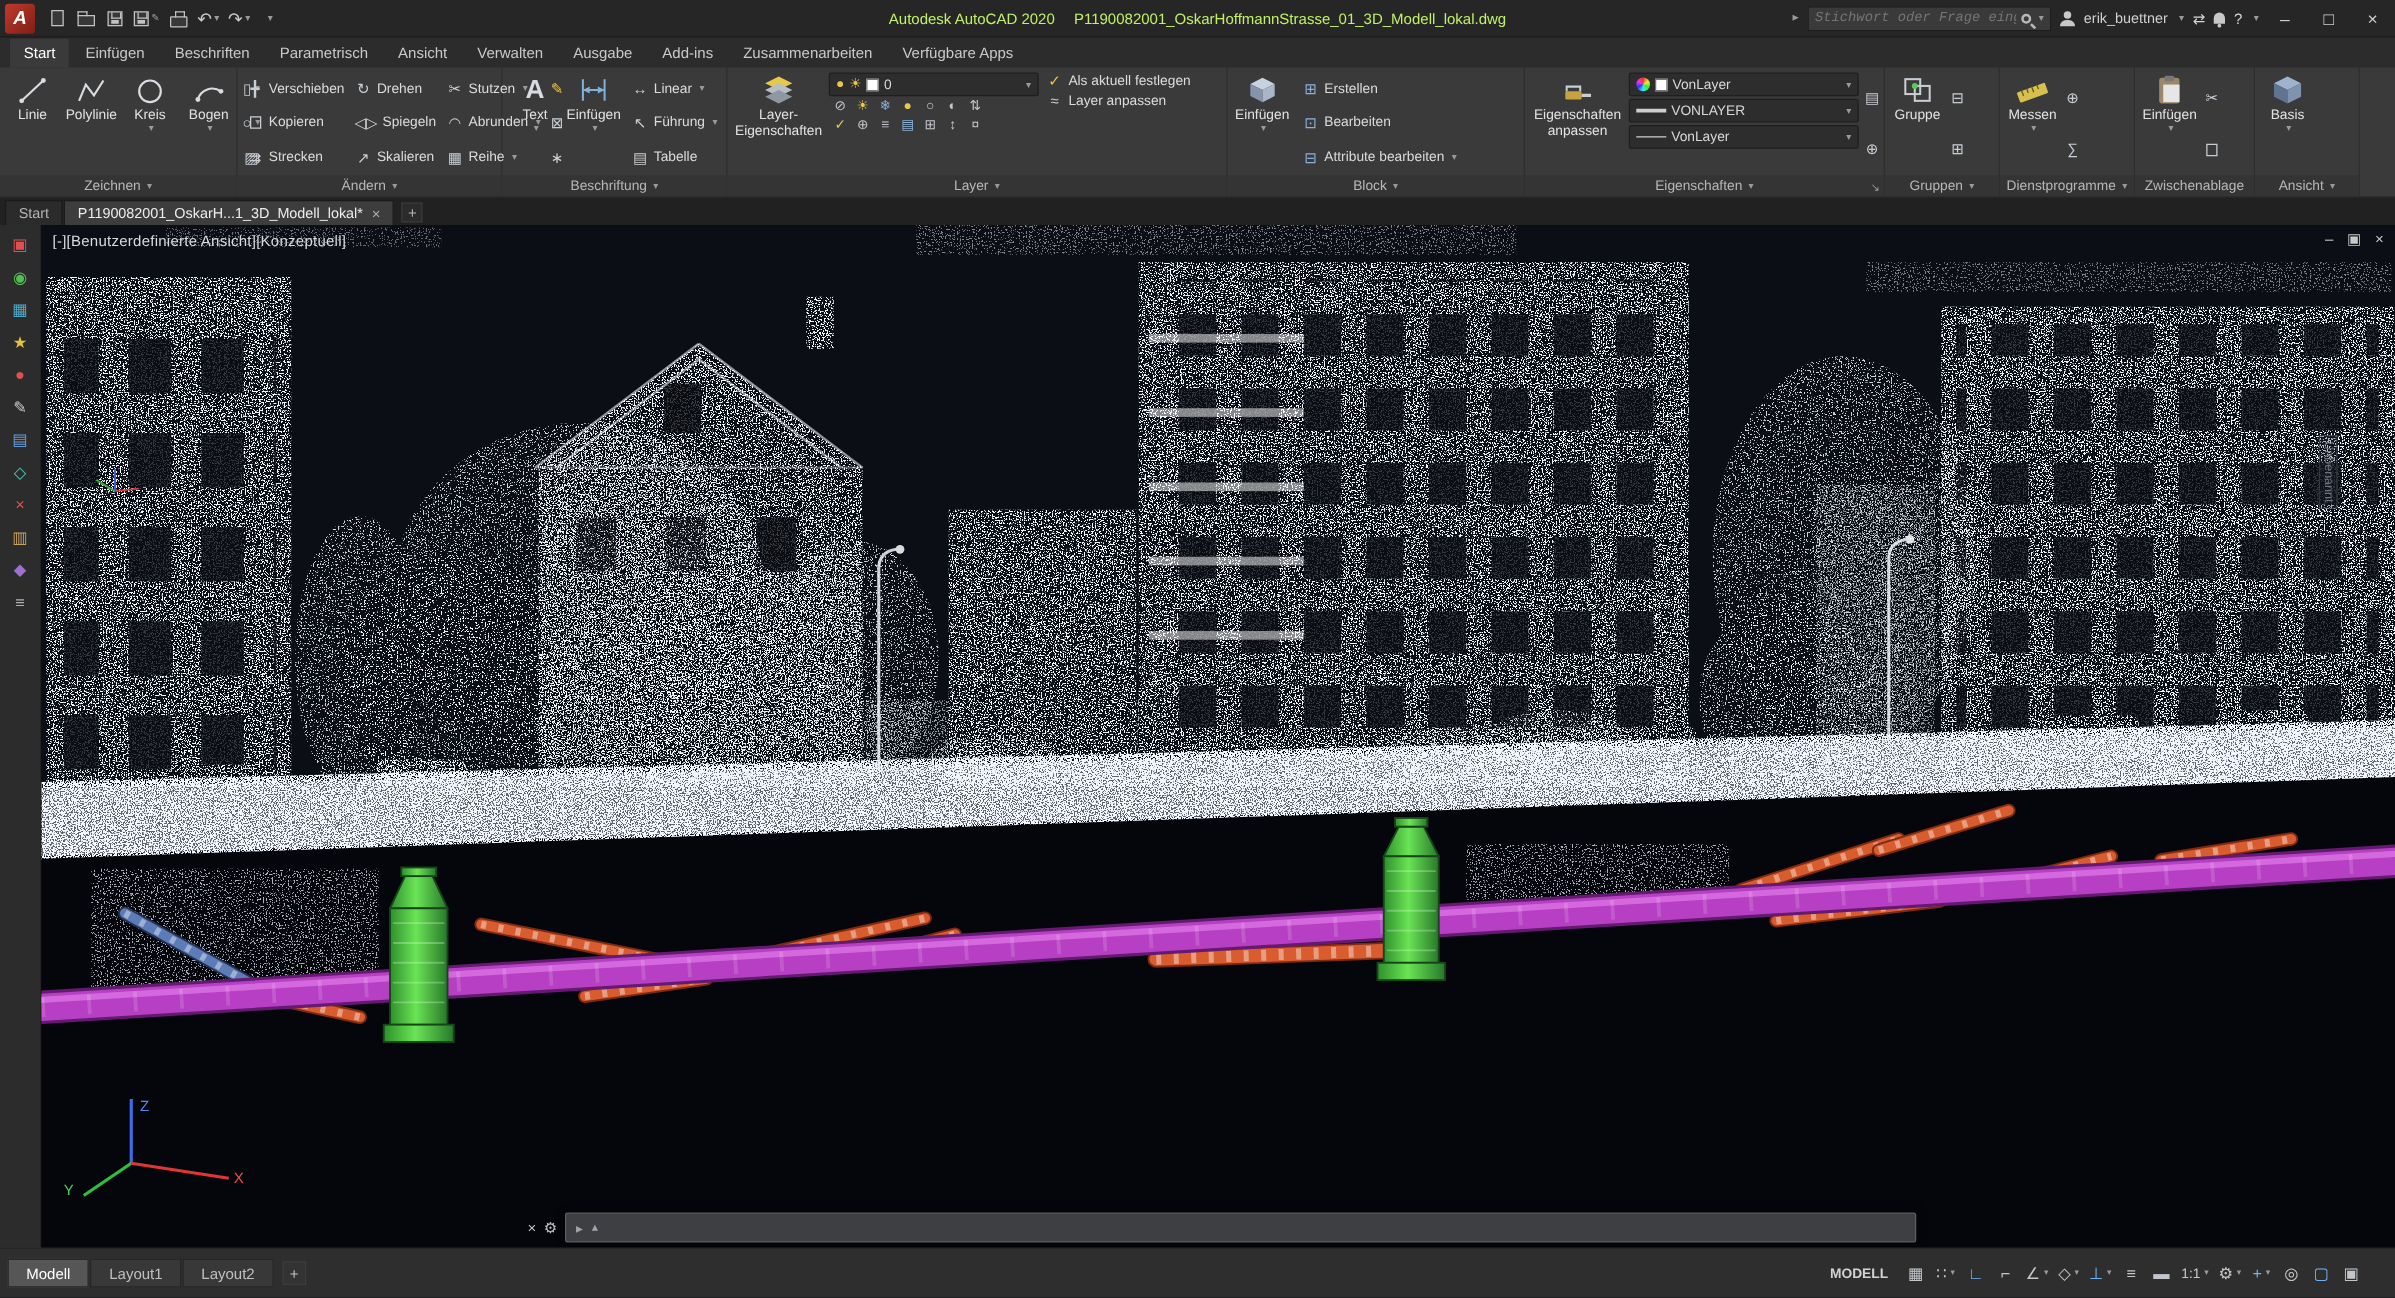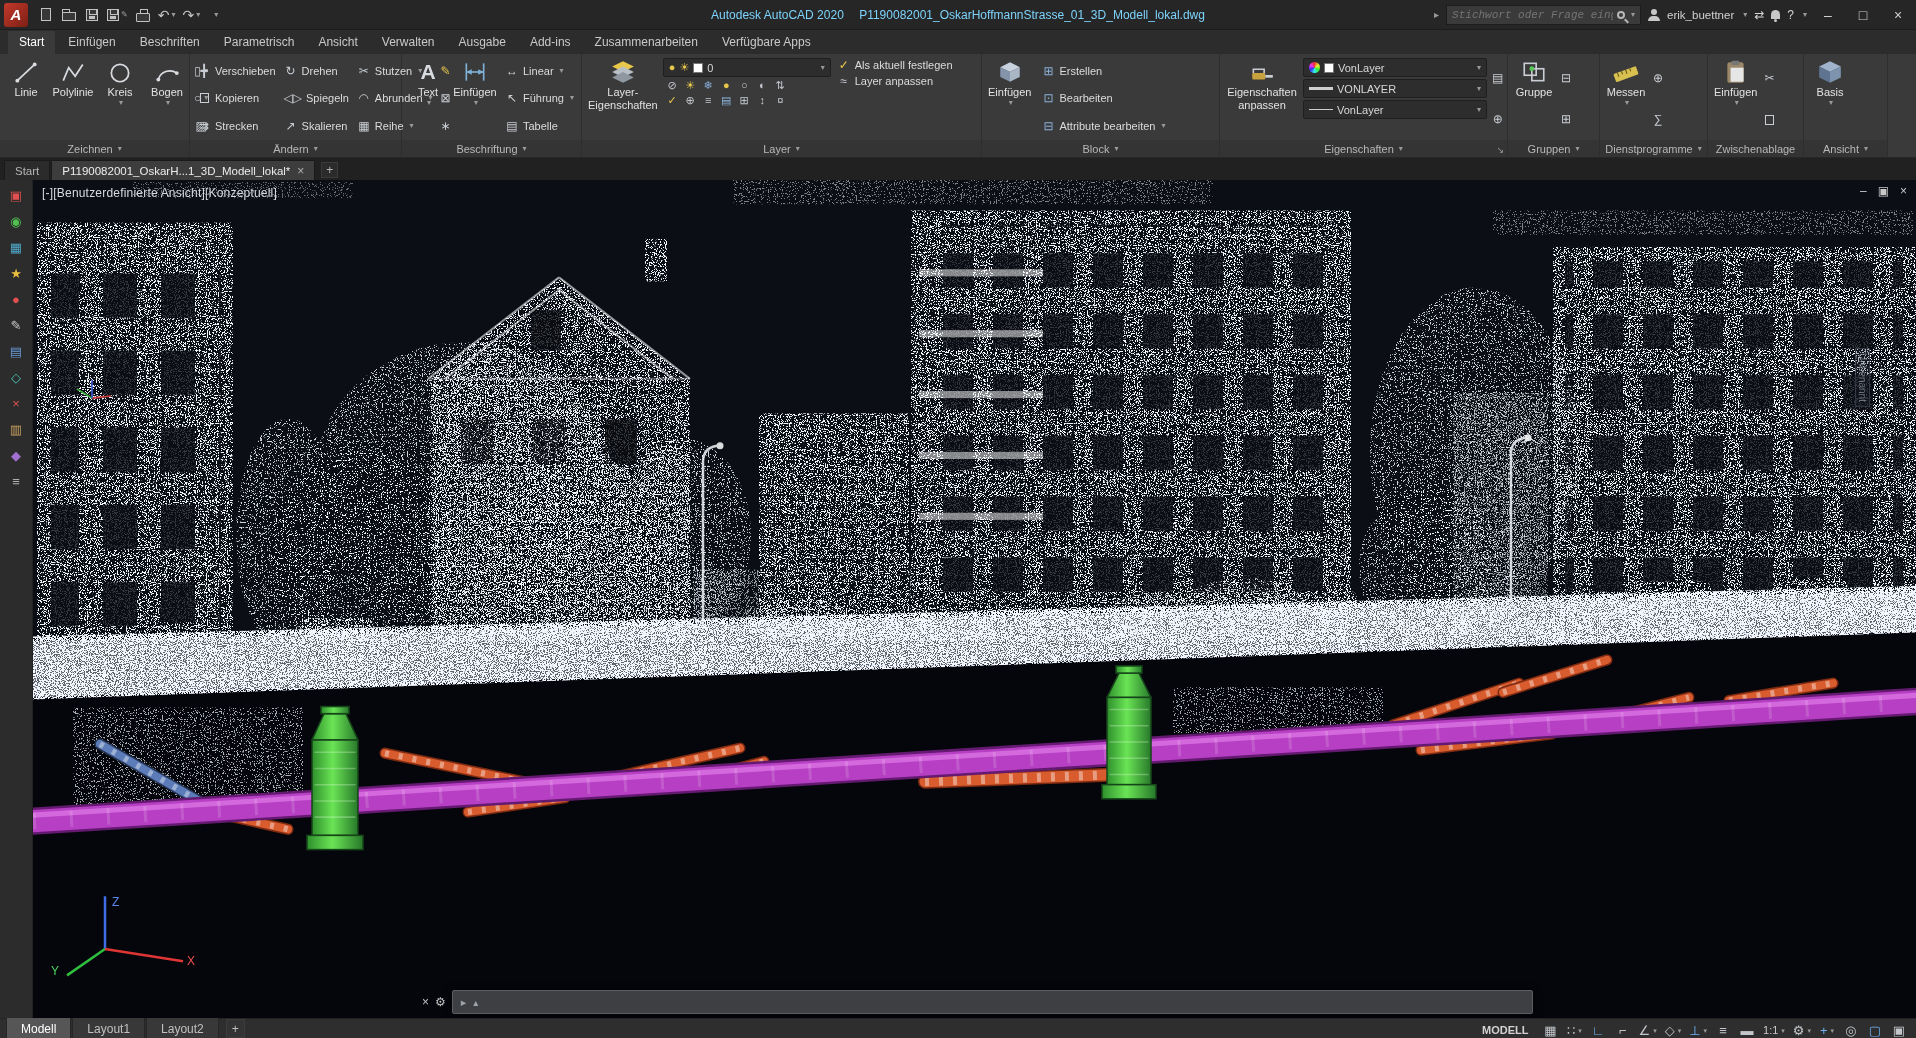--- a/index.html
+++ b/index.html
@@ -14,21 +14,21 @@
   .qbtn{background:none;border:none;color:#c8c8c8;height:22px;min-width:20px;display:flex;align-items:center;justify-content:center;padding:0 2px;font-size:14px;font-family:inherit}
   .ic-page{width:10px;height:13px;border:1px solid #c2c2c2;display:inline-block;background:#383838}
   .ic-folder{width:14px;height:9px;border:1px solid #c2c2c2;position:relative;display:inline-block;margin-top:4px;background:#383838}
   .ic-folder::before{content:"";position:absolute;top:-4px;left:-1px;width:6px;height:3px;border:1px solid #c2c2c2;border-bottom:none}
   .ic-disk{width:12px;height:12px;border:1px solid #c2c2c2;display:inline-block;position:relative;background:#383838}
   .ic-disk::before{content:"";position:absolute;top:0;left:2px;width:6px;height:4px;border:1px solid #c2c2c2;border-top:none}
   .ic-disk::after{content:"";position:absolute;bottom:1px;left:2px;width:6px;height:3px;background:#c2c2c2}
   .ic-printer{width:14px;height:9px;border:1px solid #c2c2c2;border-radius:1px;position:relative;display:inline-block;margin-top:5px;background:#383838}
   .ic-printer::before{content:"";position:absolute;top:-5px;left:3px;width:6px;height:4px;border:1px solid #c2c2c2;border-bottom:none}
   .chev{font-size:8px;color:#9a9a9a;margin-left:2px;line-height:1}
-  .title-text{position:absolute;left:0;right:0;text-align:center;pointer-events:none;font-size:12px;color:#7dd3fc;white-space:nowrap}
+  .title-text{position:absolute;left:0;right:0;text-align:center;pointer-events:none;font-size:12px;color:#bef264;white-space:nowrap}
   .title-text span{margin:0 6px}
   .tbright{margin-left:auto;display:flex;align-items:center;gap:7px;z-index:2}
   .searchbox{display:flex;align-items:center;background:#3a3a3a;border:1px solid #1c1c1c;height:20px;padding:0 5px;width:195px;gap:4px}
   .searchin{flex:1;background:transparent;border:none;outline:none;color:#a9a9a9;font-style:italic;font-size:11px;font-family:Liberation Mono, monospace;min-width:0}
   .ic-search{width:8px;height:8px;border:2px solid #b8b8b8;border-radius:50%;position:relative;display:inline-block;flex:0 0 auto}
   .ic-search::after{content:"";position:absolute;width:5px;height:2px;background:#b8b8b8;transform:rotate(45deg);left:5px;top:7px}
   .ic-person{width:12px;height:12px;position:relative;display:inline-block}
   .ic-person::before{content:"";position:absolute;width:6px;height:6px;border-radius:50%;background:#c8c8c8;left:3px;top:0}
   .ic-person::after{content:"";position:absolute;width:12px;height:5px;border-radius:6px 6px 0 0;background:#c8c8c8;bottom:0;left:0}
   .ic-bell{width:9px;height:9px;background:#c8c8c8;border-radius:50% 50% 0 0;position:relative;display:inline-block}
@@ -103,21 +103,21 @@
   .vname{position:absolute;top:168px;right:46px;color:#8a93a0;font-size:10px;writing-mode:vertical-rl;opacity:.75;border:1px solid #3a4250;padding:4px 1px;background:rgba(30,36,48,.4)}
 
   .cmdwrap{position:absolute;left:389px;right:383px;bottom:4px;height:24px;display:flex;align-items:center;gap:6px}
   .cmdic{color:#c2c2c2;font-size:12px;background:none;border:none;font-family:inherit}
   .cmdbar{flex:1;height:24px;background:#3d3f42;border:1px solid #5a5d61;border-radius:2px;display:flex;align-items:center;padding:0 8px;gap:7px;box-shadow:0 0 8px rgba(0,0,0,.55)}
   .cmdarrow{color:#9fa4aa;font-size:11px}
   .cmdtext{color:#cdd1d6;font-size:12.5px;flex:1}
   .cmdhist{color:#9fa4aa;font-size:10px}
 
   
-  .bbar{height:20px;background:#2e2e2e;border-top:1px solid #232323;display:flex;align-items:flex-start;padding:0 6px 0 6px;flex:0 0 auto;gap:10px}
+  .bbar{height:40px;background:#2e2e2e;border-top:1px solid #232323;display:flex;align-items:center;padding:0 24px 0 6px;flex:0 0 auto;gap:10px}
   .ltabs{display:flex;align-items:center;height:100%;gap:1px}
   .ltab{padding:0 14px;height:23px;display:flex;align-items:center;background:#383838;border:1px solid #262626;color:#c0c0c0;font-size:12px}
   .ltab.active{background:#565656;color:#fff}
   .lplus{width:19px;height:19px;margin-left:6px;display:flex;align-items:center;justify-content:center;border:1px solid #3c3c3c;background:#333;color:#c0c0c0;font-size:12px}
   .status{margin-left:auto;display:flex;align-items:center;gap:2px}
   .stext{font-size:11px;font-weight:bold;color:#d2d2d2;padding:0 9px}
   .sticon{min-width:22px;height:22px;padding:0 3px;display:flex;align-items:center;justify-content:center;color:#c2c6ca;font-size:13px;background:transparent;border:none;border-radius:2px;gap:1px;font-family:inherit}
   .sticon.on{color:#6db2f5}
   .sticon .chev{font-size:7px}
   .swide{font-size:11px;color:#c8c8c8}

